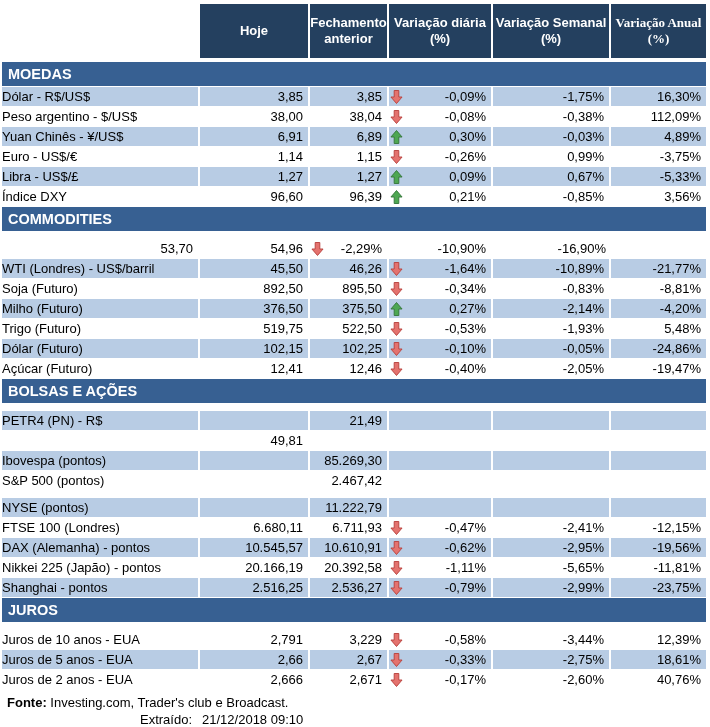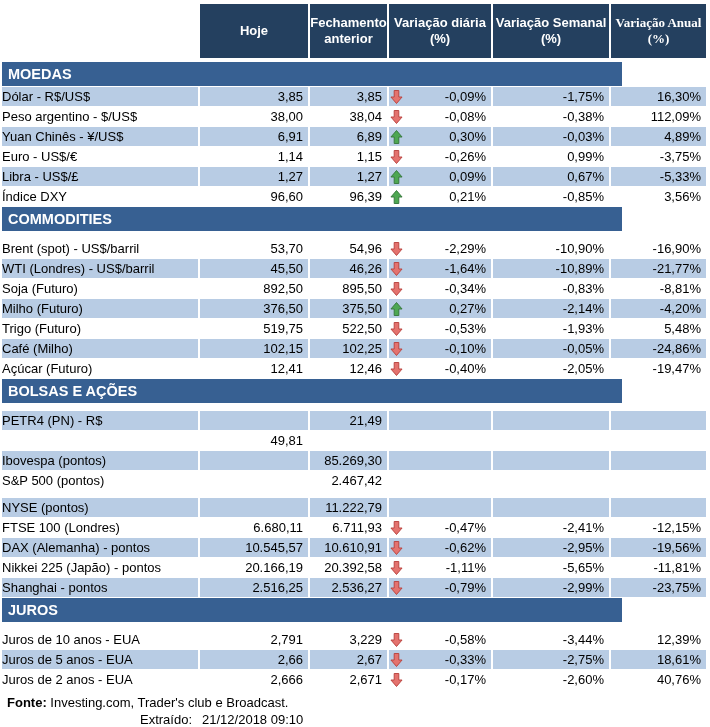--- a/index.html
+++ b/index.html
@@ -18,21 +18,21 @@
   .hcell{
     background:var(--header-bg);color:#ffffff;font-weight:700;font-size:13px;line-height:1.25;
     display:flex;align-items:center;justify-content:center;text-align:center;
     border-right:2px solid #ffffff;padding:0 2px;box-sizing:border-box;
   }
   .hcell.last{border-right:none;font-family:Liberation Serif, serif;}
   
   .section-bar{
     background:var(--section-bg);color:#ffffff;font-weight:700;font-size:14.5px;
     height:25px;display:flex;align-items:center;padding-left:6px;box-sizing:border-box;
-    width:620px;border-bottom:1px solid #ffffff;
+    width:704px;border-bottom:1px solid #ffffff;
   }
   .spacer{height:7px;width:704px;background:#ffffff;}
   
   .row{height:20px;border-bottom:1px solid #ffffff;box-sizing:border-box;}
   .row.shade .cell{background:var(--row-shade);}
   .cell{
     font-size:13px;line-height:19px;box-sizing:border-box;overflow:hidden;white-space:nowrap;
     border-right:2px solid #ffffff;background:#ffffff;
   }
   .cell.last{border-right:none;}
@@ -118,21 +118,20 @@
         <div class="cell c-num">96,39</div>
         <div class="cell c-var"><svg width="13" height="15" viewBox="0 0 14 16">
             <path d="M7 1 L13 8 L9.5 8 L9.5 15 L4.5 15 L4.5 8 L1 8 Z" fill="#4EA752" stroke="#35763B" stroke-width="1"></path>
           </svg><span>0,21%</span></div>
         <div class="cell c-num">-0,85%</div>
         <div class="cell c-num last">3,56%</div>
       </div>
       <div class="section-bar">COMMODITIES</div>
       <div class="spacer"></div>
       <div class="grid row">
-        <div class="cell c-label">Brent (spot) - US$/barril</div>
         <div class="cell c-num">53,70</div>
         <div class="cell c-num">54,96</div>
         <div class="cell c-var"><svg width="13" height="15" viewBox="0 0 14 16">
             <path d="M4.5 1 L9.5 1 L9.5 8 L13 8 L7 15 L1 8 L4.5 8 Z" fill="#E4726E" stroke="#B8413D" stroke-width="1"></path>
           </svg><span>-2,29%</span></div>
         <div class="cell c-num">-10,90%</div>
         <div class="cell c-num last">-16,90%</div>
       </div>
       <div class="grid row shade">
         <div class="cell c-label">WTI (Londres) - US$/barril</div>
@@ -168,21 +167,21 @@
         <div class="cell c-label">Trigo (Futuro)</div>
         <div class="cell c-num">519,75</div>
         <div class="cell c-num">522,50</div>
         <div class="cell c-var"><svg width="13" height="15" viewBox="0 0 14 16">
             <path d="M4.5 1 L9.5 1 L9.5 8 L13 8 L7 15 L1 8 L4.5 8 Z" fill="#E4726E" stroke="#B8413D" stroke-width="1"></path>
           </svg><span>-0,53%</span></div>
         <div class="cell c-num">-1,93%</div>
         <div class="cell c-num last">5,48%</div>
       </div>
       <div class="grid row shade">
-        <div class="cell c-label">Café (Milho)</div>
+        <div class="cell c-label">Dólar (Futuro)</div>
         <div class="cell c-num">102,15</div>
         <div class="cell c-num">102,25</div>
         <div class="cell c-var"><svg width="13" height="15" viewBox="0 0 14 16">
             <path d="M4.5 1 L9.5 1 L9.5 8 L13 8 L7 15 L1 8 L4.5 8 Z" fill="#E4726E" stroke="#B8413D" stroke-width="1"></path>
           </svg><span>-0,10%</span></div>
         <div class="cell c-num">-0,05%</div>
         <div class="cell c-num last">-24,86%</div>
       </div>
       <div class="grid row">
         <div class="cell c-label">Açúcar (Futuro)</div>

